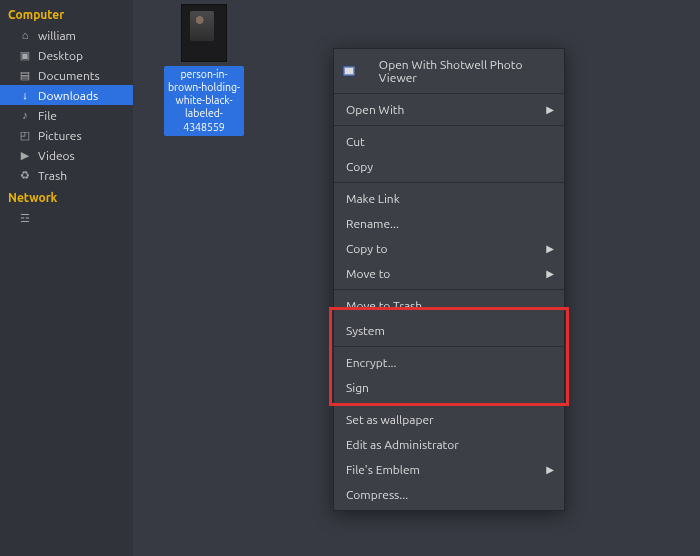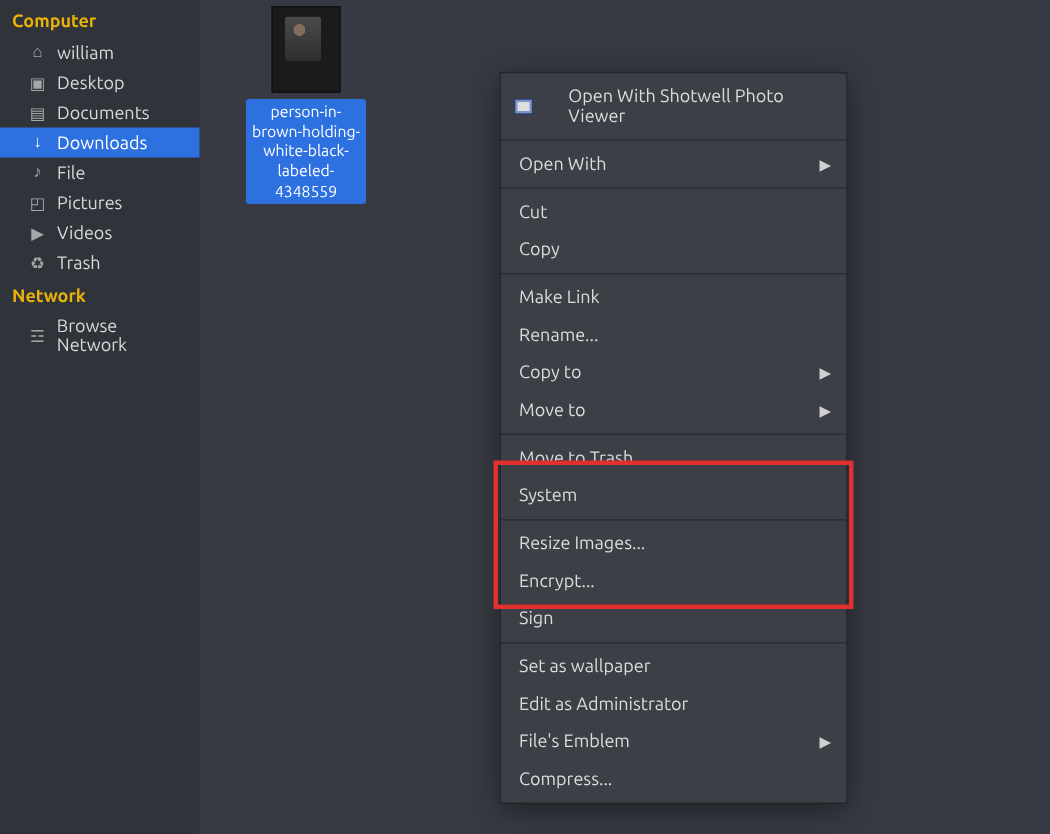--- a/index.html
+++ b/index.html
@@ -170,21 +170,20 @@
     <span>Videos</span>
   </div>
   <div class="sidebar-item">
     <span class="icon">♻</span>
     <span>Trash</span>
   </div>
 
   <div class="sidebar-header" style="margin-top:4px">Network</div>
   <div class="sidebar-item">
     <span class="icon">☲</span>
-    <span>Browse Network</span>
   </div>
 </div>
 
 <div class="main">
   <div class="thumb">
     <div class="thumb-img"></div>
     <div class="thumb-label">person-in-brown-holding-white-black-labeled-4348559</div>
   </div>
 
   <div class="context-menu">
@@ -226,23 +225,20 @@
     </div>
     <div class="menu-sep"></div>
     <div class="menu-item">
         <span>Move to Trash</span>
       </div>
     <div class="menu-item">
         <span>System</span>
       </div>
     <div class="menu-sep"></div>
     <div class="menu-item">
-        <span>Resize Images...</span>
-      </div>
-    <div class="menu-item">
         <span>Encrypt...</span>
       </div>
     <div class="menu-item">
         <span>Sign</span>
       </div>
     <div class="menu-sep"></div>
     <div class="menu-item">
         <span>Set as wallpaper</span>
       </div>
     <div class="menu-item">

